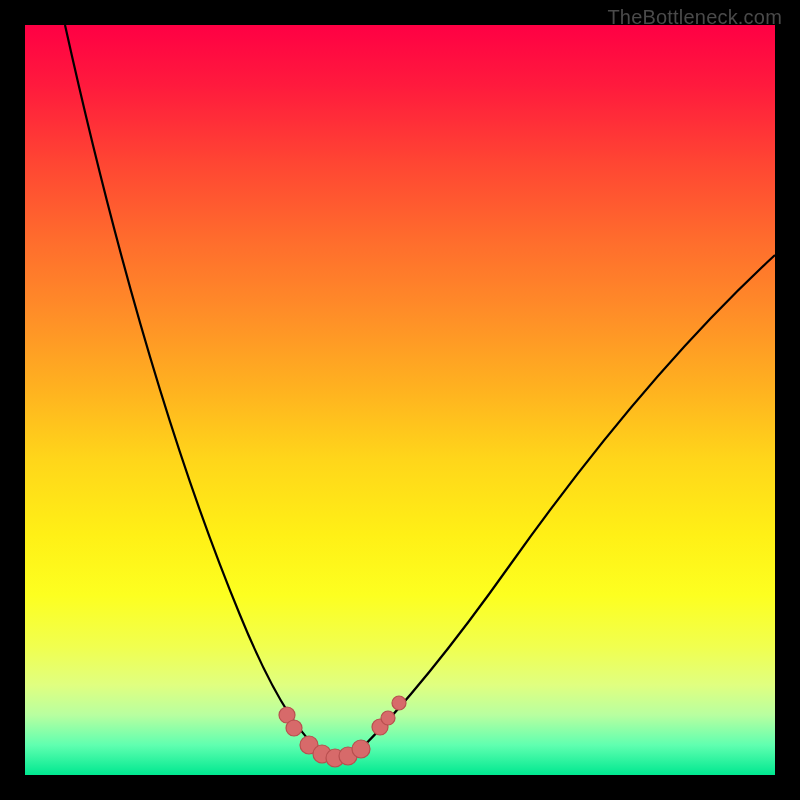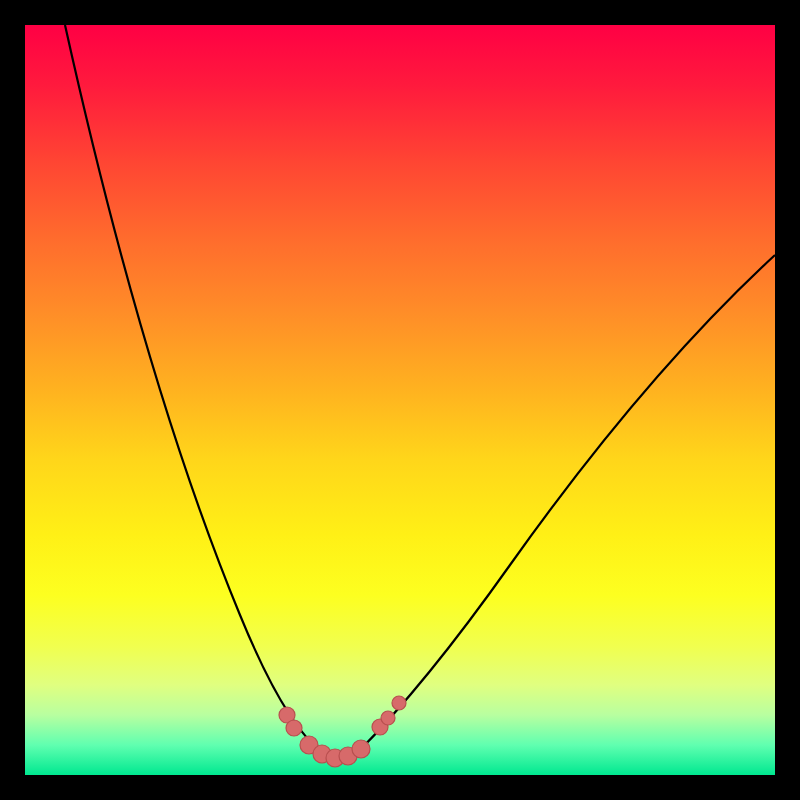--- a/index.html
+++ b/index.html
@@ -72,13 +72,14 @@
         <circle class="marker" cx="297" cy="729" r="9"></circle>
         <circle class="marker" cx="310" cy="733" r="9"></circle>
         <circle class="marker" cx="323" cy="731" r="9"></circle>
         <circle class="marker" cx="336" cy="724" r="9"></circle>
         <circle class="marker" cx="355" cy="702" r="8"></circle>
         <circle class="marker" cx="363" cy="693" r="7"></circle>
         <circle class="marker" cx="374" cy="678" r="7"></circle>
       </g>
     </svg>
   </div>
+  <div class="watermark">TheBottleneck.com</div>
 </div>
 
 </body></html>

